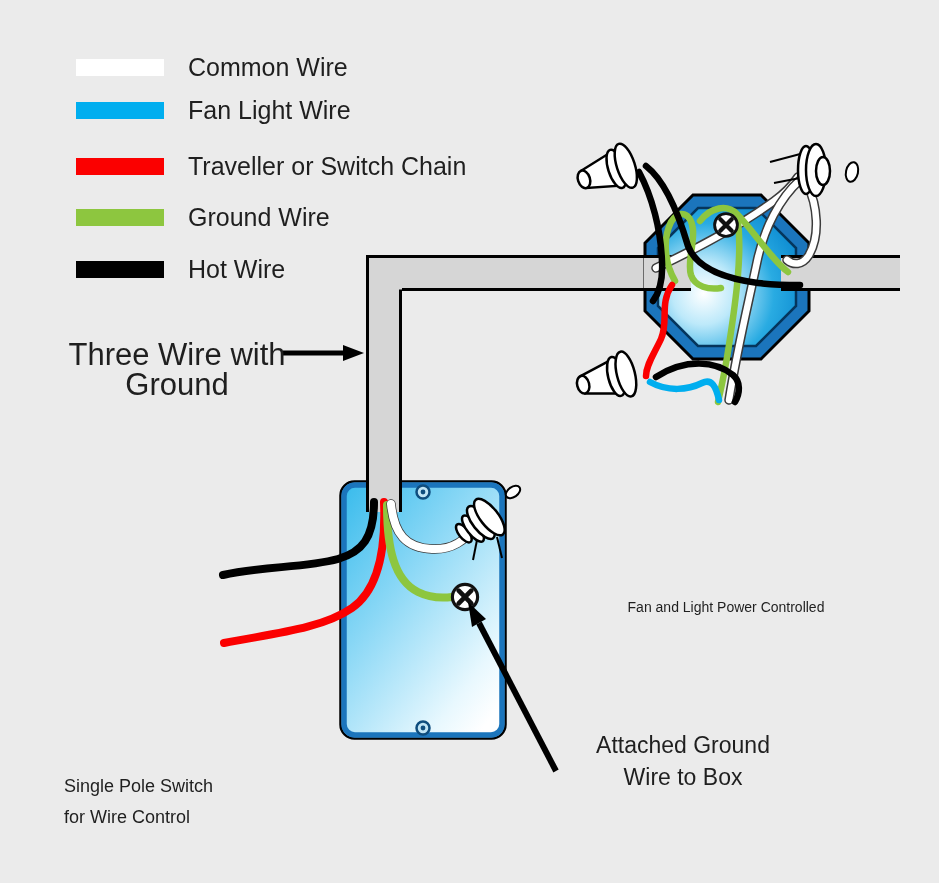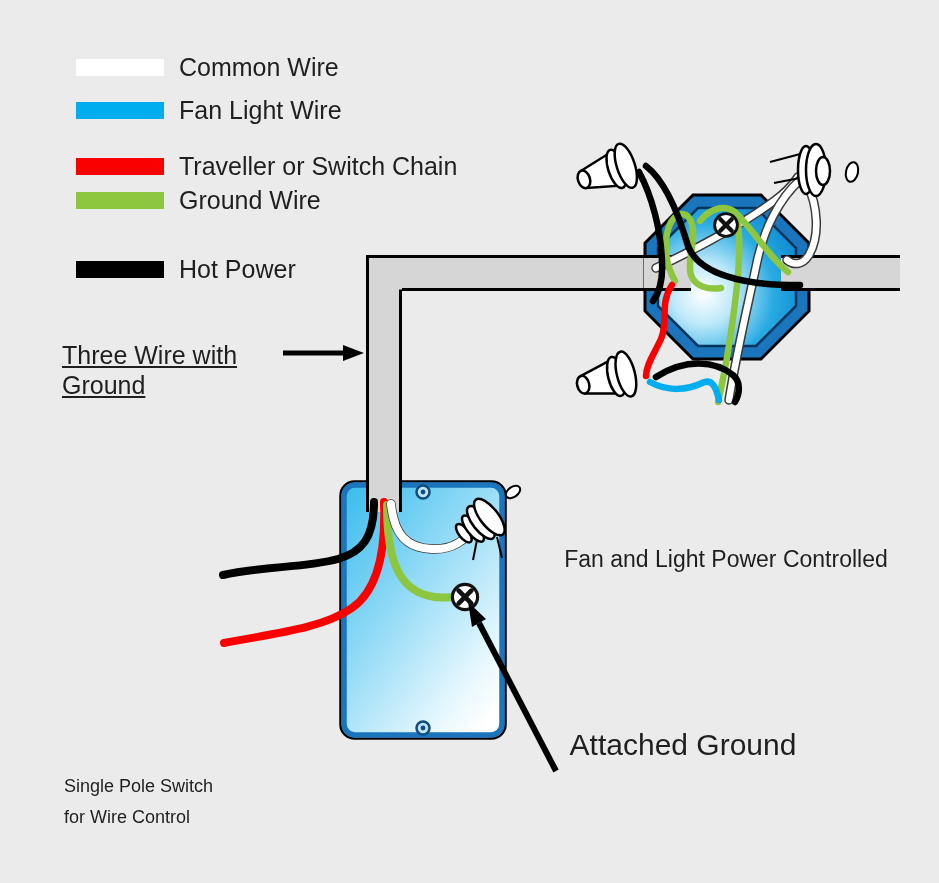--- a/index.html
+++ b/index.html
@@ -7,30 +7,30 @@
     position:relative;
     width:939px;height:883px;
     background:var(--c-background,#EBEBEB);
     overflow:hidden;
     font-family:"Liberation Sans", sans-serif;
     color:var(--c-text,#1f1f1f);
   }
   .stage svg{position:absolute;left:0;top:0;}
 
   
-  .legend-row{position:absolute;left:76px;display:flex;align-items:center;height:18px;}
+  .legend-row{position:absolute;left:76px;display:flex;align-items:center;height:18px;gap:9px;}
   .legend-swatch{width:88px;height:17px;flex:0 0 auto;}
   .legend-label{margin-left:15px;font-size:25px;line-height:1;white-space:nowrap;color:var(--c-text);}
 
   
   .note{position:absolute;color:var(--c-text);}
   .note div{white-space:nowrap;}
-  .three-wire{left:62px;top:340px;width:230px;text-align:left;font-size:25px;line-height:30px;text-decoration:underline;}
-  .fan-note{left:560px;top:548px;width:332px;text-align:center;font-size:23px;line-height:22px;}
-  .attached-ground{left:568px;top:729px;width:230px;text-align:center;font-size:30px;line-height:32px;}
+  .three-wire{left:62px;top:340px;width:230px;text-align:center;font-size:31px;line-height:30px;}
+  .fan-note{left:560px;top:596px;width:332px;text-align:center;font-size:14px;line-height:22px;}
+  .attached-ground{left:568px;top:729px;width:230px;text-align:center;font-size:23px;line-height:32px;}
   .single-pole{left:64px;top:771px;text-align:left;font-size:18px;line-height:31px;}
 
   
   .wire{fill:none;stroke-linecap:round;stroke-linejoin:round;}
   .w8{stroke-width:8;}
   .w65{stroke-width:6.5;}
   .under{stroke:#3b3b3b;stroke-width:9.5;}
   .hot{stroke:var(--c-hot);}
   .common{stroke:var(--c-common);}
   .trav{stroke:var(--c-traveller);}
@@ -185,41 +185,42 @@
       <div class="legend-label">Common Wire</div>
     </div>
     <div class="legend-row" style="top:101px">
       <div class="legend-swatch" style="background: rgb(0, 174, 239);"></div>
       <div class="legend-label">Fan Light Wire</div>
     </div>
     <div class="legend-row" style="top:157px">
       <div class="legend-swatch" style="background: rgb(251, 0, 0);"></div>
       <div class="legend-label">Traveller or Switch Chain</div>
     </div>
-    <div class="legend-row" style="top:191px">
+    <div class="legend-row" style="top:208px">
       <div class="legend-swatch" style="background: rgb(141, 198, 63);"></div>
       <div class="legend-label">Ground Wire</div>
     </div>
     <div class="legend-row" style="top:260px">
       <div class="legend-swatch" style="background: rgb(0, 0, 0);"></div>
-      <div class="legend-label">Hot Power</div>
+      <div class="legend-label">Hot Wire</div>
     </div>
   </div>
 
   <div class="note three-wire">
     <div>Three Wire with</div>
     <div>Ground</div>
   </div>
 
   <div class="note fan-note">
     <div>Fan and Light Power Controlled</div>
   </div>
 
   <div class="note attached-ground">
     <div>Attached Ground</div>
+    <div>Wire to Box</div>
   </div>
 
   <div class="note single-pole">
     <div>Single Pole Switch</div>
     <div>for Wire Control</div>
   </div>
 
 </div>
 
 </body></html>

